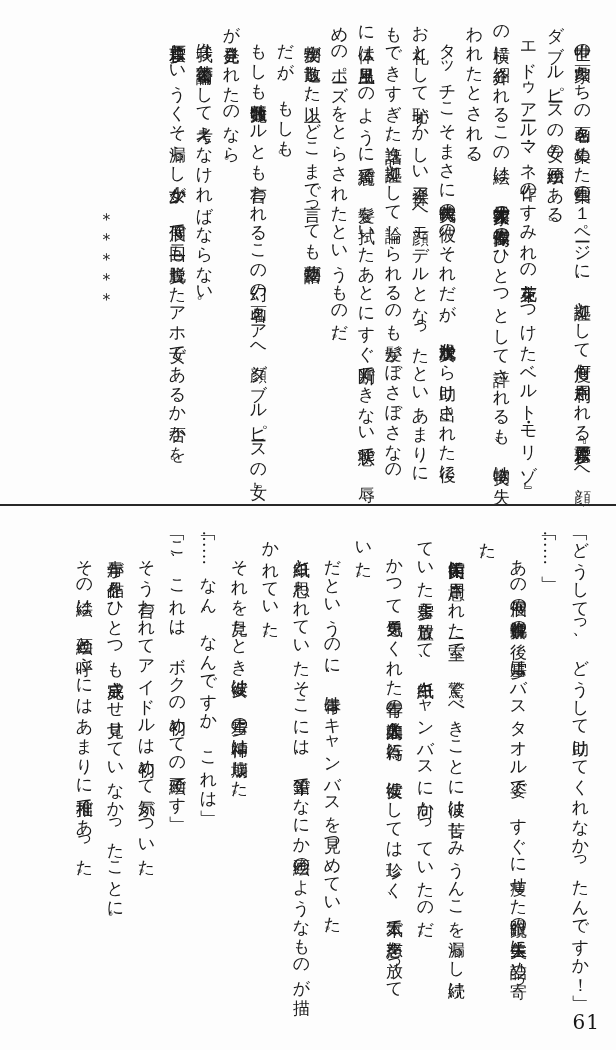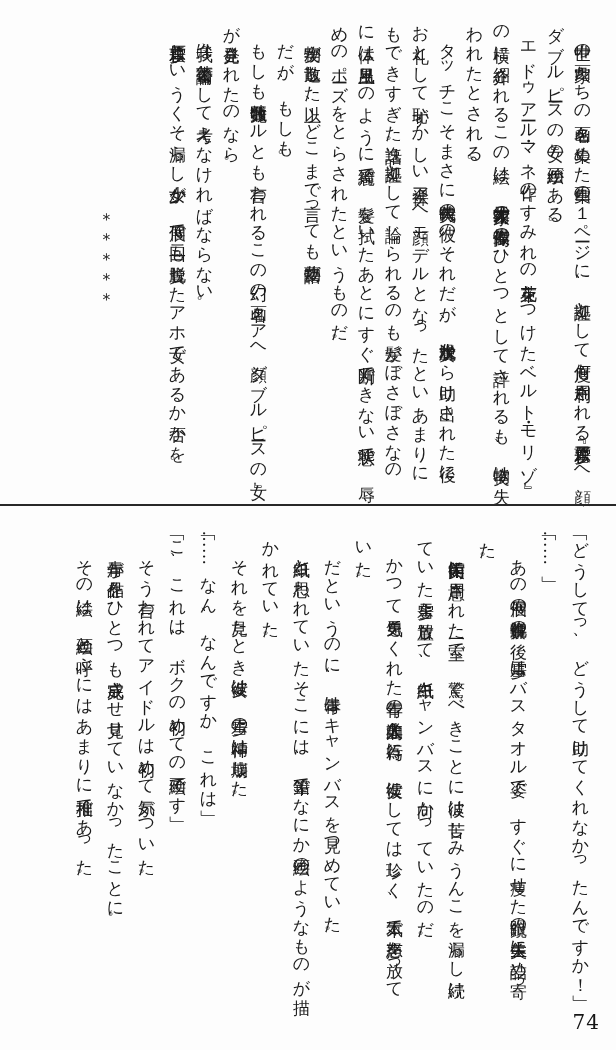--- a/index.html
+++ b/index.html
@@ -94,15 +94,15 @@
     <p>　だというのに、青年はキャンバスを見つめていた。</p>
     <p>　白紙と思われていたそこには、鉛筆でなにか絵画のようなものが描かれていた。</p>
     <p>　それを見たとき彼女は、雪歩の精神は崩壊した。</p>
     <p>「……なん、なんですか、これは」</p>
     <p>「こ、これは、ボクの初めての絵画です」</p>
     <p>　そう言われてアイドルは初めて気がついた。</p>
     <p>　青年が作品をひとつも完成させ見せていなかったことに。</p>
     <p>　その絵は、絵画と呼ぶにはあまりに稚拙であった。</p>
   </div>
 
-  <div class="page-number">74</div>
+  <div class="page-number">61</div>
 
 </div>
 
 </body></html>

